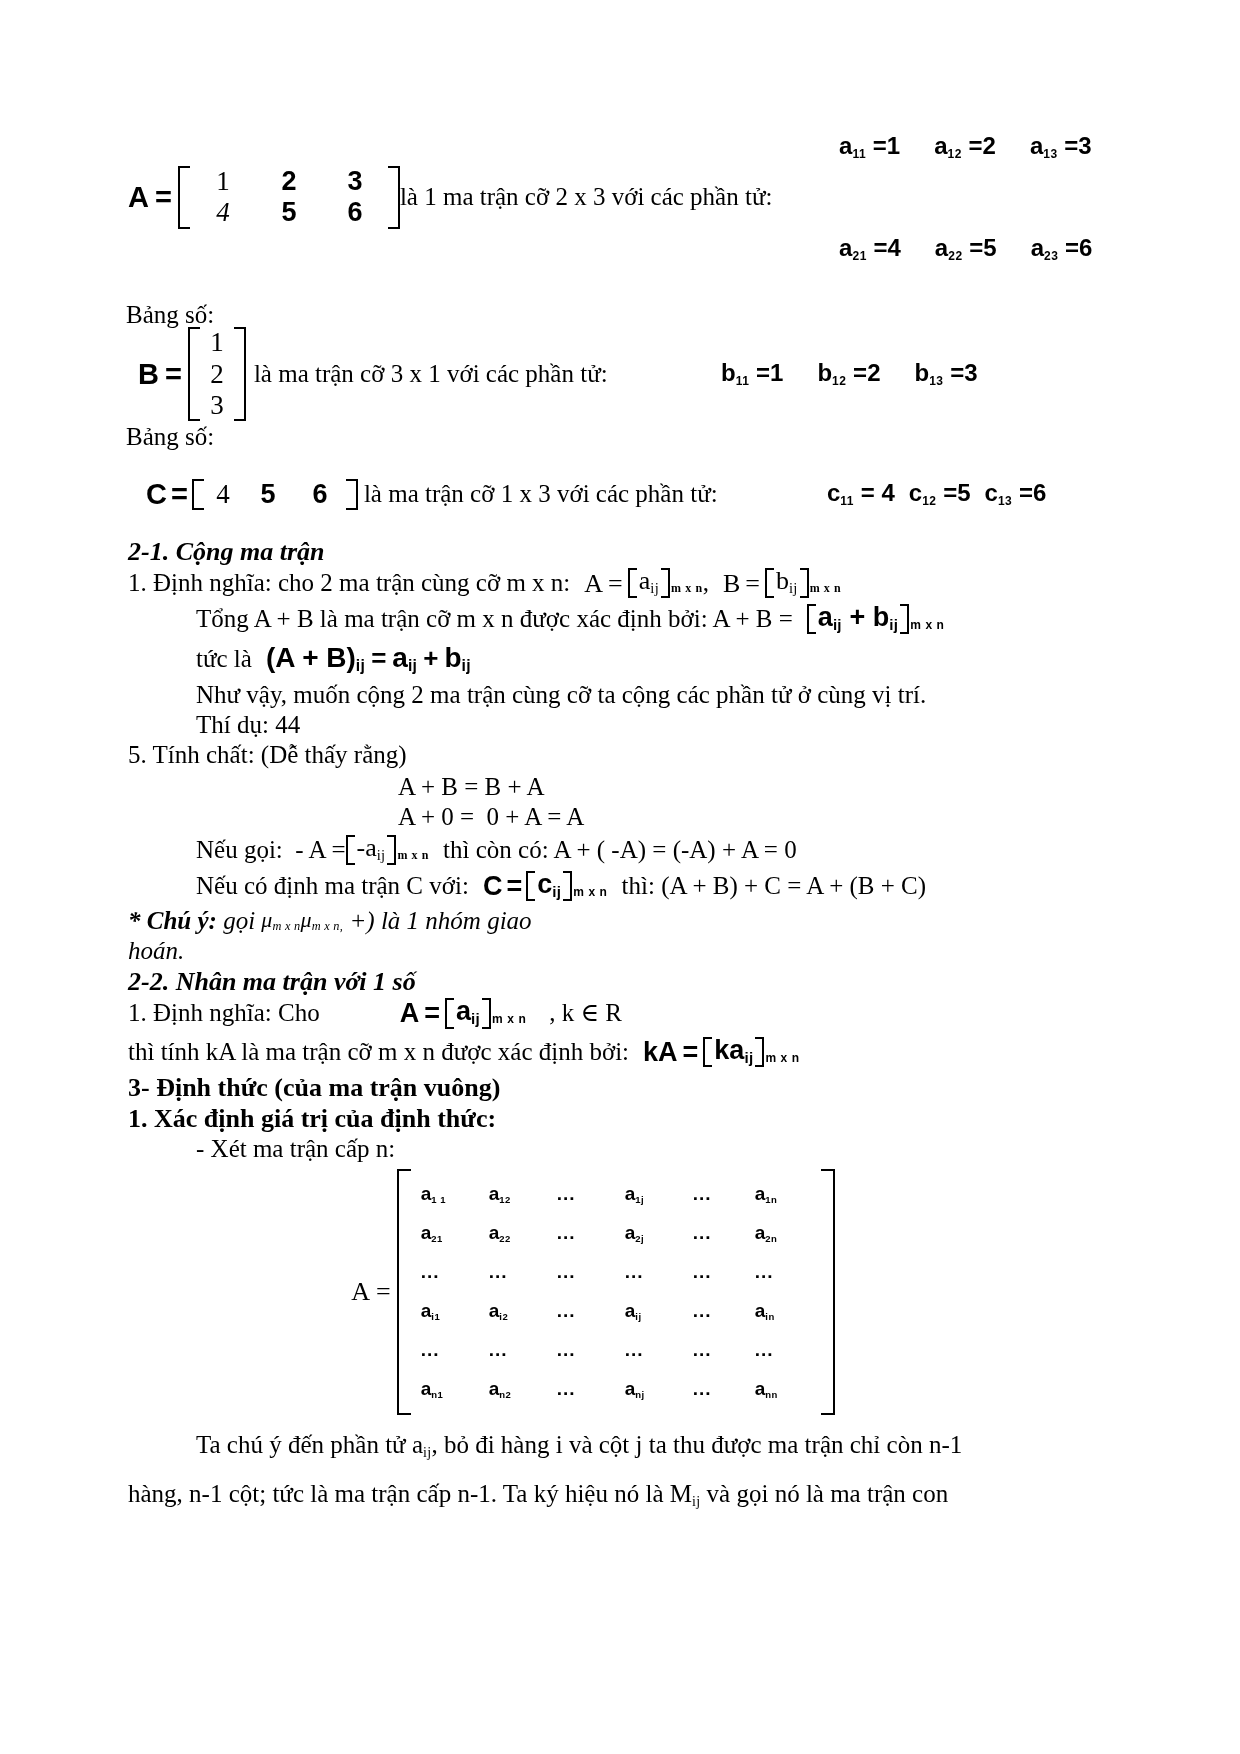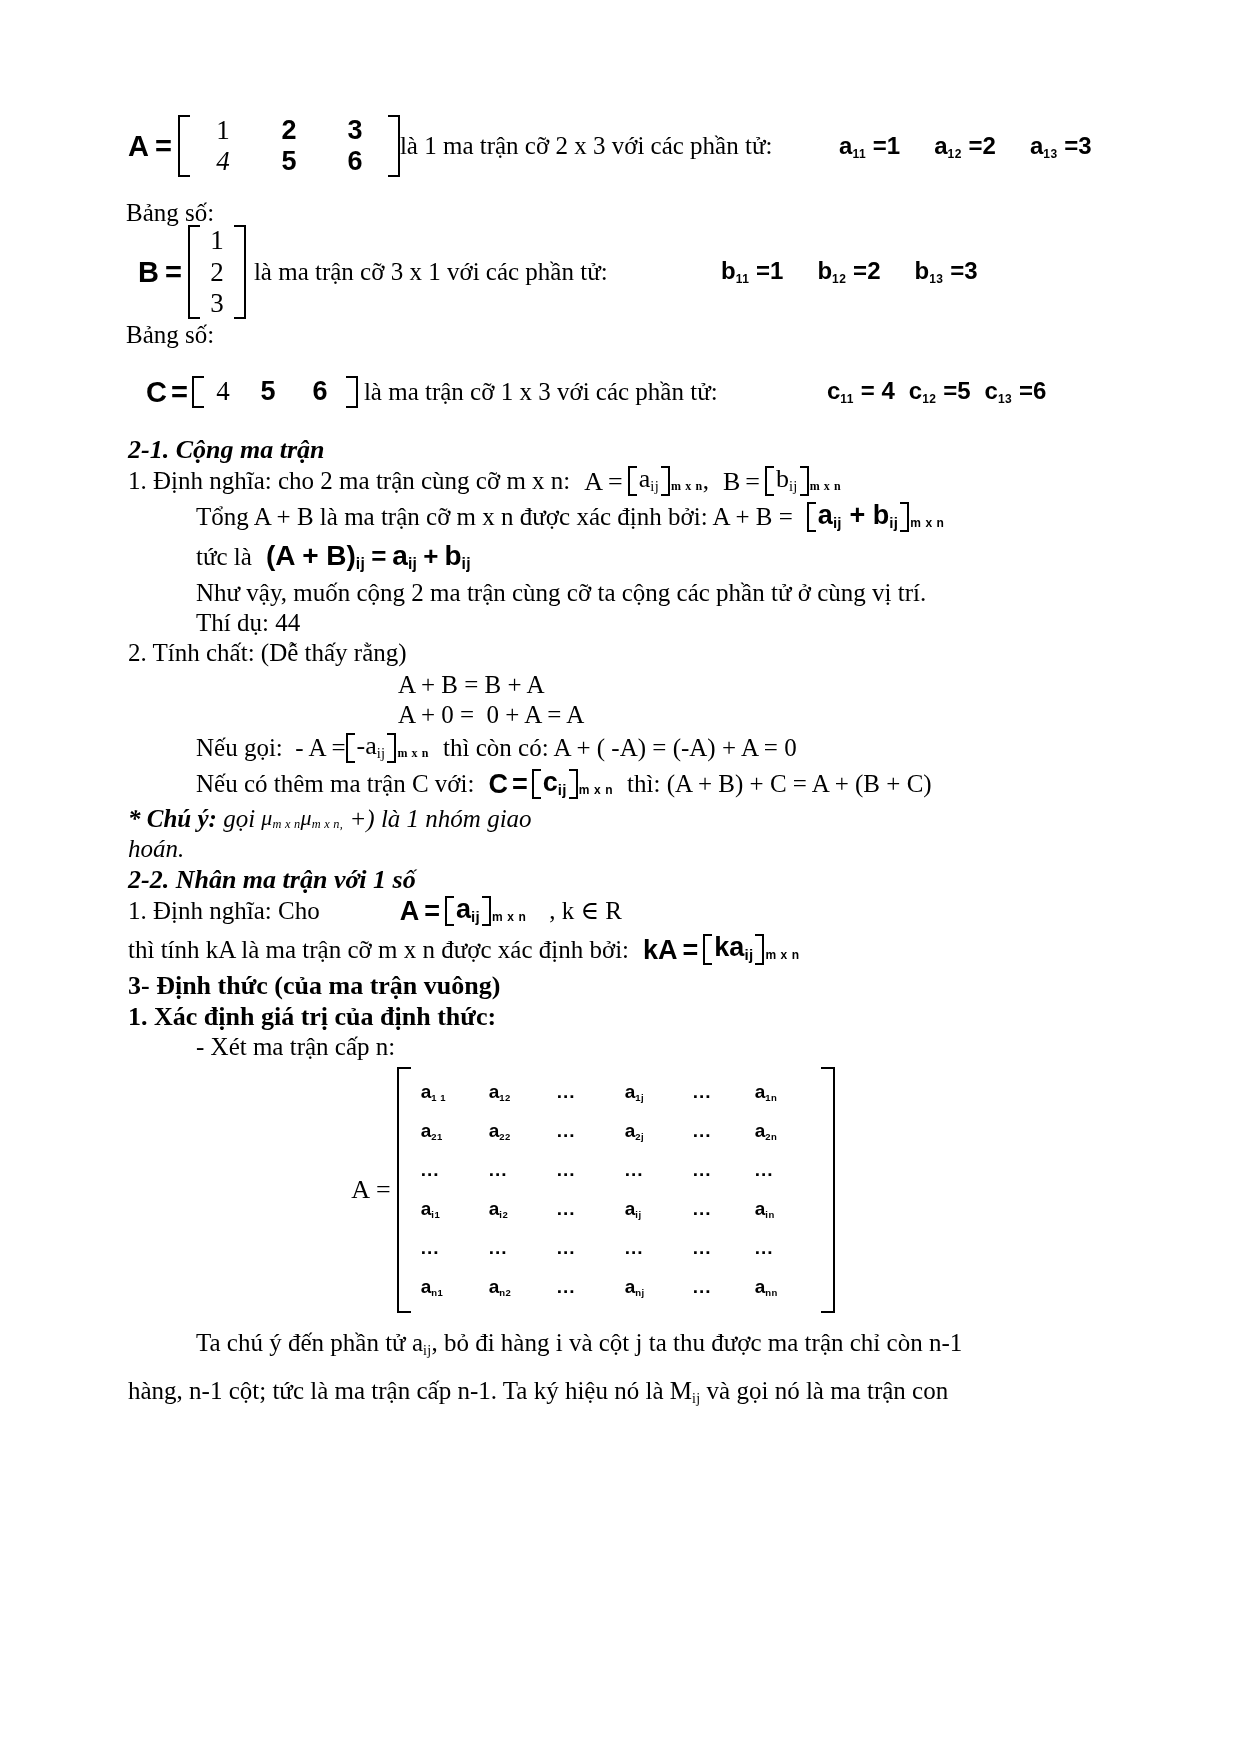--- a/index.html
+++ b/index.html
@@ -168,20 +168,23 @@
           </span>
         </span>
         <span class="brk brk-r"></span>
       </span>
       <span style="font-size:25px;">là 1 ma trận cỡ 2 x 3 với các phần tử:</span>
       <span style="display:inline-block; width:26px;"></span>
       <span style="display:inline-flex; flex-direction:column; font-family:'Liberation Sans',sans-serif; font-weight:bold; font-size:24px; line-height:1.42;">
         <span>
           <span><span>a</span><sub class="sbs">11</sub> <span>=</span><span>1</span></span><span class="gap-md"></span><span><span>a</span><sub class="sbs">12</sub> <span>=</span><span>2</span></span><span class="gap-md"></span><span><span>a</span><sub class="sbs">13</sub> <span>=</span><span>3</span></span>
         </span>
+        <span>
+          <span><span>a</span><sub class="sbs">21</sub> <span>=</span><span>4</span></span><span class="gap-md"></span><span><span>a</span><sub class="sbs">22</sub> <span>=</span><span>5</span></span><span class="gap-md"></span><span><span>a</span><sub class="sbs">23</sub> <span>=</span><span>6</span></span>
+        </span>
       </span>
     </div>
 
     <div class="line" style="margin-left:-2px;">
       <span>Bảng số:</span>
     </div>
 
     <div class="line" style="padding-left:10px; margin-top:-2px;">
       <span class="sans" style="font-size:29px;">B</span>
       <span class="sans" style="font-size:29px; padding:0 6px;">=</span>
@@ -283,21 +286,21 @@
 
     <div class="line indent1" style="margin-top:6px;">
       <span>Như vậy, muốn cộng 2 ma trận cùng cỡ ta cộng các phần tử ở cùng vị trí.</span>
     </div>
 
     <div class="line indent1" style="margin-top:2px;">
       <span>Thí dụ: 44</span>
     </div>
 
     <div class="line" style="margin-top:2px;">
-      <span>2. Tính chất: (Dễ thấy rằng)</span>
+      <span>5. Tính chất: (Dễ thấy rằng)</span>
     </div>
 
     <div class="line indent2" style="margin-top:4px;">
       <span>A + B = B + A</span>
     </div>
     <div class="line indent2" style="margin-top:2px;">
       <span>A + 0 =  0 + A = A</span>
     </div>
 
     <div class="line indent1" style="margin-top:4px;">
@@ -308,21 +311,21 @@
           <span class="inner"><span>-a</span><sub class="sb">ij</sub></span>
           <span class="fbrk fbrk-r"></span>
         </span>
         <span class="dims">m x n</span>
       </span>
       <span class="gap-sm"></span>
       <span>thì còn có: A + ( -A) = (-A) + A = 0</span>
     </div>
 
     <div class="line indent1" style="margin-top:6px;">
-      <span>Nếu có thêm ma trận C với:</span>
+      <span>Nếu có định ma trận C với:</span>
       <span class="gap-sm"></span>
       <span class="elnot" style="font-size:27px;">
         <span>C</span><span style="padding:0 4px;">=</span>
         <span class="mat" style="align-items:stretch;">
           <span class="fbrk fbrk-l"></span>
           <span class="inner"><span>c</span><sub class="sb">ij</sub></span>
           <span class="fbrk fbrk-r"></span>
         </span>
         <span class="dims">m x n</span>
       </span>

